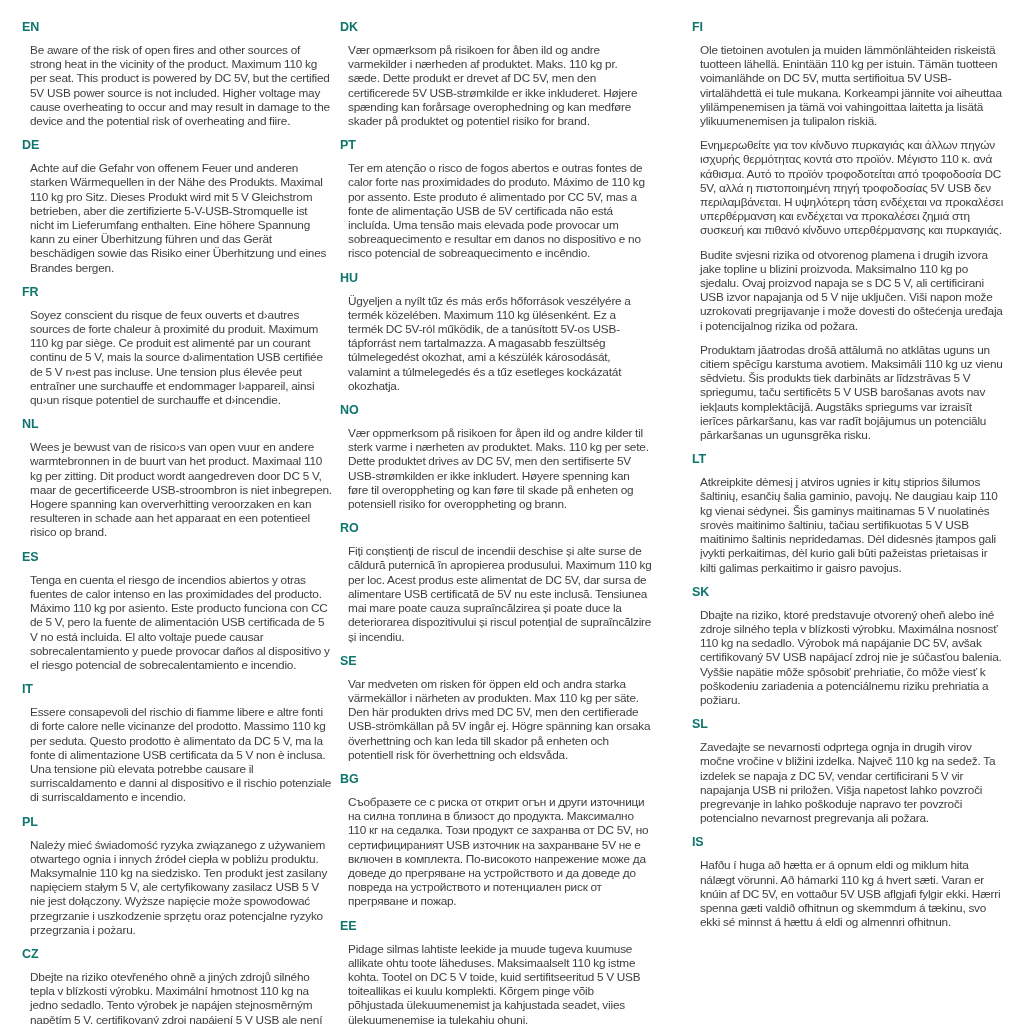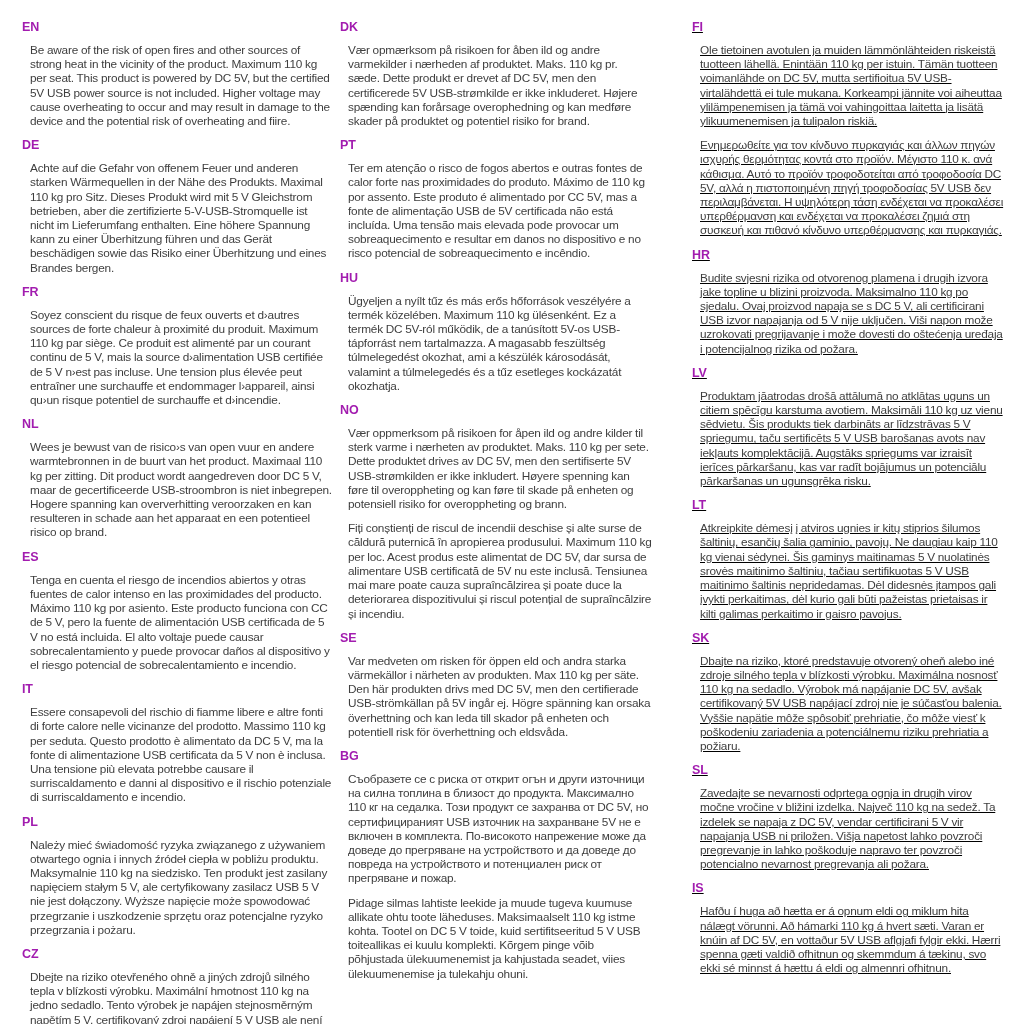--- a/index.html
+++ b/index.html
@@ -15,29 +15,29 @@
     overflow: hidden;
     font-family: "Liberation Sans", sans-serif;
   }
   .col {
     position: absolute;
     top: 20px;
     width: 320px;
   }
   .col-1 { left: 22px; }
   .col-2 { left: 340px; }
-  .col-3 { left: 692px; text-decoration: underline; }
+  .col-3 { left: 692px; }
   .lang-section {
     margin: 0 0 10px 0;
   }
   .lang-code {
     margin: 0 0 1px 0;
     font-size: 12.5px;
     font-weight: 700;
-    color: #a21caf;
+    color: #0f766e;
     line-height: 15px;
     letter-spacing: -0.1px;
   }
   .lang-text {
     margin: 8px;
     font-size: 11.8px;
     line-height: 14.2px;
     color: #3e3e3e;
     letter-spacing: -0.2px;
     word-spacing: -0.2px;
@@ -94,49 +94,49 @@
     </section>
     <section class="lang-section">
       <h3 class="lang-code">HU</h3>
       <p class="lang-text">Ügyeljen a nyílt tűz és más erős hőforrások veszélyére a termék közelében. Maximum 110 kg ülésenként. Ez a termék DC 5V-ról működik, de a tanúsított 5V-os USB-tápforrást nem tartalmazza. A magasabb feszültség túlmelegedést okozhat, ami a készülék károsodását, valamint a túlmelegedés és a tűz esetleges kockázatát okozhatja.</p>
     </section>
     <section class="lang-section">
       <h3 class="lang-code">NO</h3>
       <p class="lang-text">Vær oppmerksom på risikoen for åpen ild og andre kilder til sterk varme i nærheten av produktet. Maks. 110 kg per sete. Dette produktet drives av DC 5V, men den sertifiserte 5V USB-strømkilden er ikke inkludert. Høyere spenning kan føre til overoppheting og kan føre til skade på enheten og potensiell risiko for overoppheting og brann.</p>
     </section>
     <section class="lang-section">
+      <h3 class="lang-code">RO</h3>
       <p class="lang-text">Fiți conștienți de riscul de incendii deschise și alte surse de căldură puternică în apropierea produsului. Maximum 110 kg per loc. Acest produs este alimentat de DC 5V, dar sursa de alimentare USB certificată de 5V nu este inclusă. Tensiunea mai mare poate cauza supraîncălzirea și poate duce la deteriorarea dispozitivului și riscul potențial de supraîncălzire și incendiu.</p>
     </section>
     <section class="lang-section">
       <h3 class="lang-code">SE</h3>
       <p class="lang-text">Var medveten om risken för öppen eld och andra starka värmekällor i närheten av produkten. Max 110 kg per säte. Den här produkten drivs med DC 5V, men den certifierade USB-strömkällan på 5V ingår ej. Högre spänning kan orsaka överhettning och kan leda till skador på enheten och potentiell risk för överhettning och eldsvåda.</p>
     </section>
     <section class="lang-section">
       <h3 class="lang-code">BG</h3>
       <p class="lang-text">Съобразете се с риска от открит огън и други източници на силна топлина в близост до продукта. Максимално 110 кг на седалка. Този продукт се захранва от DC 5V, но сертифицираният USB източник на захранване 5V не е включен в комплекта. По-високото напрежение може да доведе до прегряване на устройството и да доведе до повреда на устройството и потенциален риск от прегряване и пожар.</p>
     </section>
     <section class="lang-section">
+      <h3 class="lang-code">EE</h3>
       <p class="lang-text">Pidage silmas lahtiste leekide ja muude tugeva kuumuse allikate ohtu toote läheduses. Maksimaalselt 110 kg istme kohta. Tootel on DC 5 V toide, kuid sertifitseeritud 5 V USB toiteallikas ei kuulu komplekti. Kõrgem pinge võib põhjustada ülekuumenemist ja kahjustada seadet, viies ülekuumenemise ja tulekahju ohuni.</p>
     </section>
   </div>
 
   <div class="col col-3">
     <section class="lang-section">
       <h3 class="lang-code">FI</h3>
       <p class="lang-text">Ole tietoinen avotulen ja muiden lämmönlähteiden riskeistä tuotteen lähellä. Enintään 110 kg per istuin. Tämän tuotteen voimanlähde on DC 5V, mutta sertifioitua 5V USB-virtalähdettä ei tule mukana. Korkeampi jännite voi aiheuttaa ylilämpenemisen ja tämä voi vahingoittaa laitetta ja lisätä ylikuumenemisen ja tulipalon riskiä.</p>
     </section>
     <section class="lang-section">
       <p class="lang-text">Ενημερωθείτε για τον κίνδυνο πυρκαγιάς και άλλων πηγών ισχυρής θερμότητας κοντά στο προϊόν. Μέγιστο 110 κ. ανά κάθισμα. Αυτό το προϊόν τροφοδοτείται από τροφοδοσία DC 5V, αλλά η πιστοποιημένη πηγή τροφοδοσίας 5V USB δεν περιλαμβάνεται. Η υψηλότερη τάση ενδέχεται να προκαλέσει υπερθέρμανση και ενδέχεται να προκαλέσει ζημιά στη συσκευή και πιθανό κίνδυνο υπερθέρμανσης και πυρκαγιάς.</p>
     </section>
     <section class="lang-section">
-      <h3 class="lang-code">HR</h3>
       <p class="lang-text">Budite svjesni rizika od otvorenog plamena i drugih izvora jake topline u blizini proizvoda. Maksimalno 110 kg po sjedalu. Ovaj proizvod napaja se s DC 5 V, ali certificirani USB izvor napajanja od 5 V nije uključen. Viši napon može uzrokovati pregrijavanje i može dovesti do oštećenja uređaja i potencijalnog rizika od požara.</p>
     </section>
     <section class="lang-section">
-      <h3 class="lang-code">LV</h3>
       <p class="lang-text">Produktam jāatrodas drošā attālumā no atklātas uguns un citiem spēcīgu karstuma avotiem. Maksimāli 110 kg uz vienu sēdvietu. Šis produkts tiek darbināts ar līdzstrāvas 5 V spriegumu, taču sertificēts 5 V USB barošanas avots nav iekļauts komplektācijā. Augstāks spriegums var izraisīt ierīces pārkaršanu, kas var radīt bojājumus un potenciālu pārkaršanas un ugunsgrēka risku.</p>
     </section>
     <section class="lang-section">
       <h3 class="lang-code">LT</h3>
       <p class="lang-text">Atkreipkite dėmesį į atviros ugnies ir kitų stiprios šilumos šaltinių, esančių šalia gaminio, pavojų. Ne daugiau kaip 110 kg vienai sėdynei. Šis gaminys maitinamas 5 V nuolatinės srovės maitinimo šaltiniu, tačiau sertifikuotas 5 V USB maitinimo šaltinis nepridedamas. Dėl didesnės įtampos gali įvykti perkaitimas, dėl kurio gali būti pažeistas prietaisas ir kilti galimas perkaitimo ir gaisro pavojus.</p>
     </section>
     <section class="lang-section">
       <h3 class="lang-code">SK</h3>
       <p class="lang-text">Dbajte na riziko, ktoré predstavuje otvorený oheň alebo iné zdroje silného tepla v blízkosti výrobku. Maximálna nosnosť 110 kg na sedadlo. Výrobok má napájanie DC 5V, avšak certifikovaný 5V USB napájací zdroj nie je súčasťou balenia. Vyššie napätie môže spôsobiť prehriatie, čo môže viesť k poškodeniu zariadenia a potenciálnemu riziku prehriatia a požiaru.</p>
     </section>

